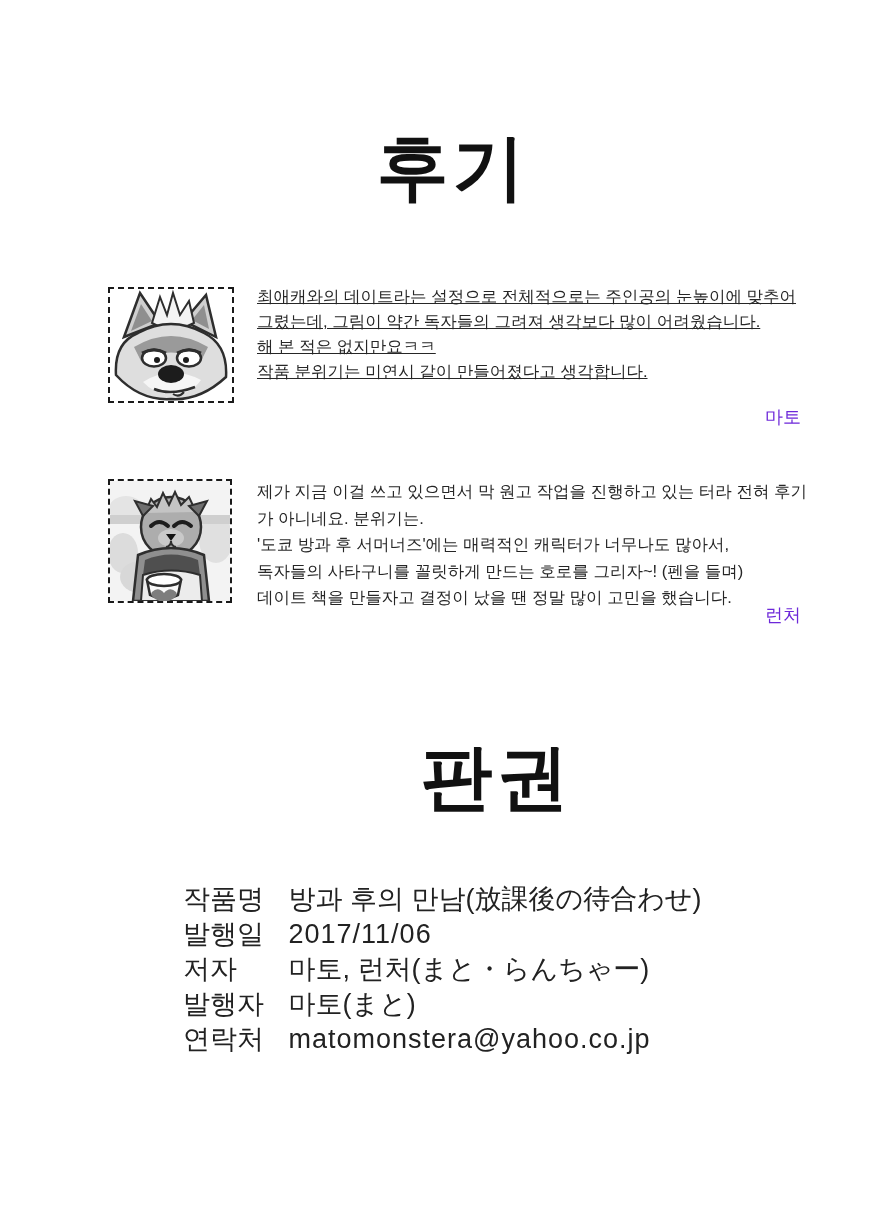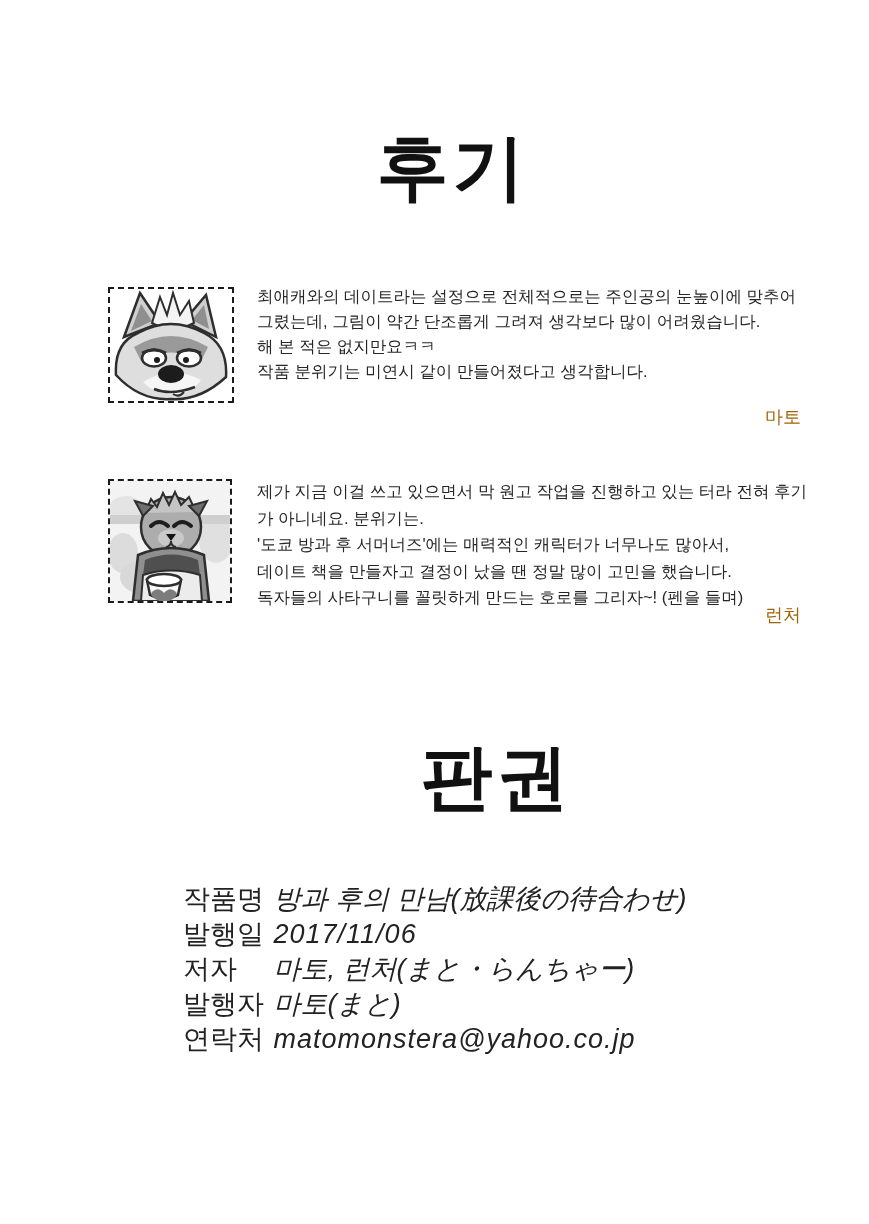--- a/index.html
+++ b/index.html
@@ -43,30 +43,30 @@
 
   .entry-text {
     position: absolute;
     left: 257px;
     width: 540px;
     font-size: 16.5px;
     color: #262626;
     font-weight: 500;
   }
   .entry-text .line { white-space: nowrap; }
-  #text-1 { top: 284px; }
+  #text-1 { top: 284px; text-decoration: underline; }
   #text-1 .line { line-height: 25px; }
   #text-2 { top: 478px; }
   #text-2 .line { line-height: 26.5px; }
 
   .signature {
     position: absolute;
     right: 104px;
     font-size: 18px;
-    color: #a16207;
+    color: #6d28d9;
     font-weight: 500;
   }
   #sig-1 { top: 405px; }
   #sig-2 { top: 603px; }
 
   .colophon {
     position: absolute;
     left: 183px;
     top: 883px;
     font-size: 27px;
@@ -80,23 +80,22 @@
   .colophon-label {
     display: inline-block;
     width: 82px;
     text-align: justify;
     text-align-last: justify;
     -moz-text-align-last: justify;
     vertical-align: top;
   }
   .colophon-value {
     display: inline-block;
-    margin-left: 1px;
+    margin-left: 16px;
     vertical-align: top;
-    font-style: italic;
   }
   .value-latin { letter-spacing: 1px; }
 </style>
 </head>
 <body>
 
 <div class="page">
 
   <div class="section-title title-afterword">후기</div>
 
@@ -126,21 +125,21 @@
 
       <ellipse cx="61" cy="85" rx="13" ry="9" fill="#1c1c1c"></ellipse>
 
       <path d="M44,100 Q61,107 85,98" stroke="#2e2e2e" stroke-width="2.5" fill="none"></path>
       <path d="M63,105 q6,4 11,-2" stroke="#2e2e2e" stroke-width="2" fill="none"></path>
     </svg>
   </div>
 
   <div class="entry-text" id="text-1">
     <div class="line">최애캐와의 데이트라는 설정으로 전체적으로는 주인공의 눈높이에 맞추어</div>
-    <div class="line">그렸는데, 그림이 약간 단조롭게 그려져 생각보다 많이 어려웠습니다.</div>
+    <div class="line">그렸는데, 그림이 약간 독자들의 그려져 생각보다 많이 어려웠습니다.</div>
     <div class="line">해 본 적은 없지만요ㅋㅋ</div>
     <div class="line">작품 분위기는 미연시 같이 만들어졌다고 생각합니다.</div>
   </div>
   <div class="signature" id="sig-1">마토</div>
 
   <div class="illu-frame" id="illu-2">
     <svg width="120" height="120" viewBox="0 0 120 120">
       <rect width="120" height="120" fill="#f3f3f3"></rect>
 
       <ellipse cx="16" cy="28" rx="17" ry="13" fill="#e4e4e4"></ellipse>
@@ -174,22 +173,22 @@
       <ellipse cx="54" cy="99" rx="17" ry="6" fill="#ffffff" stroke="#2e2e2e" stroke-width="2.5"></ellipse>
 
       <path d="M54,112 q-6,-7 -12,-1 q-4,5 12,11 q16,-6 12,-11 q-6,-6 -12,1" fill="#7d7d7d"></path>
     </svg>
   </div>
 
   <div class="entry-text" id="text-2">
     <div class="line">제가 지금 이걸 쓰고 있으면서 막 원고 작업을 진행하고 있는 터라 전혀 후기</div>
     <div class="line">가 아니네요. 분위기는.</div>
     <div class="line">'도쿄 방과 후 서머너즈'에는 매력적인 캐릭터가 너무나도 많아서,</div>
+    <div class="line">독자들의 사타구니를 꼴릿하게 만드는 호로를 그리자~! (펜을 들며)</div>
     <div class="line">데이트 책을 만들자고 결정이 났을 땐 정말 많이 고민을 했습니다.</div>
-    <div class="line">독자들의 사타구니를 꼴릿하게 만드는 호로를 그리자~! (펜을 들며)</div>
   </div>
   <div class="signature" id="sig-2">런처</div>
 
   <div class="section-title title-colophon">판권</div>
 
   <div class="colophon">
     <div class="colophon-row">
       <span class="colophon-label">작품명</span>
       <span class="colophon-value">방과 후의 만남(放課後の待合わせ)</span>
     </div>

